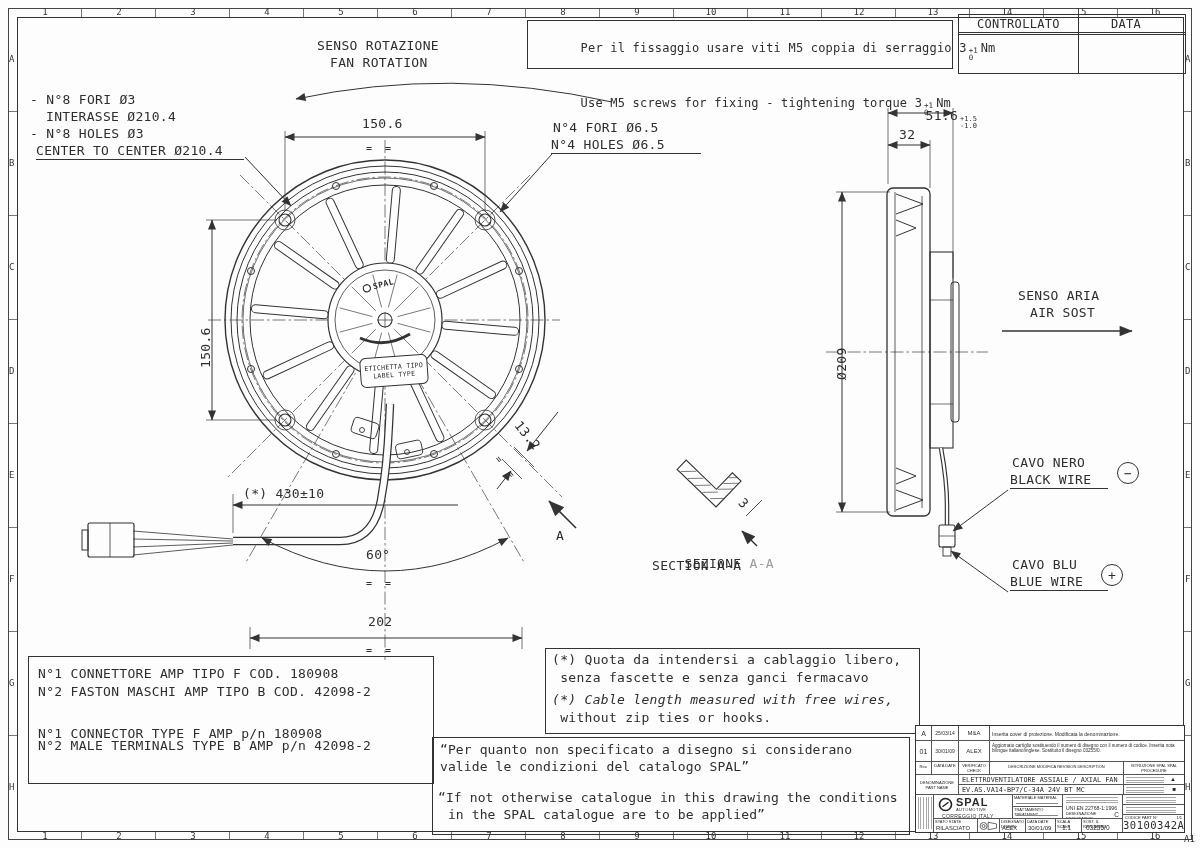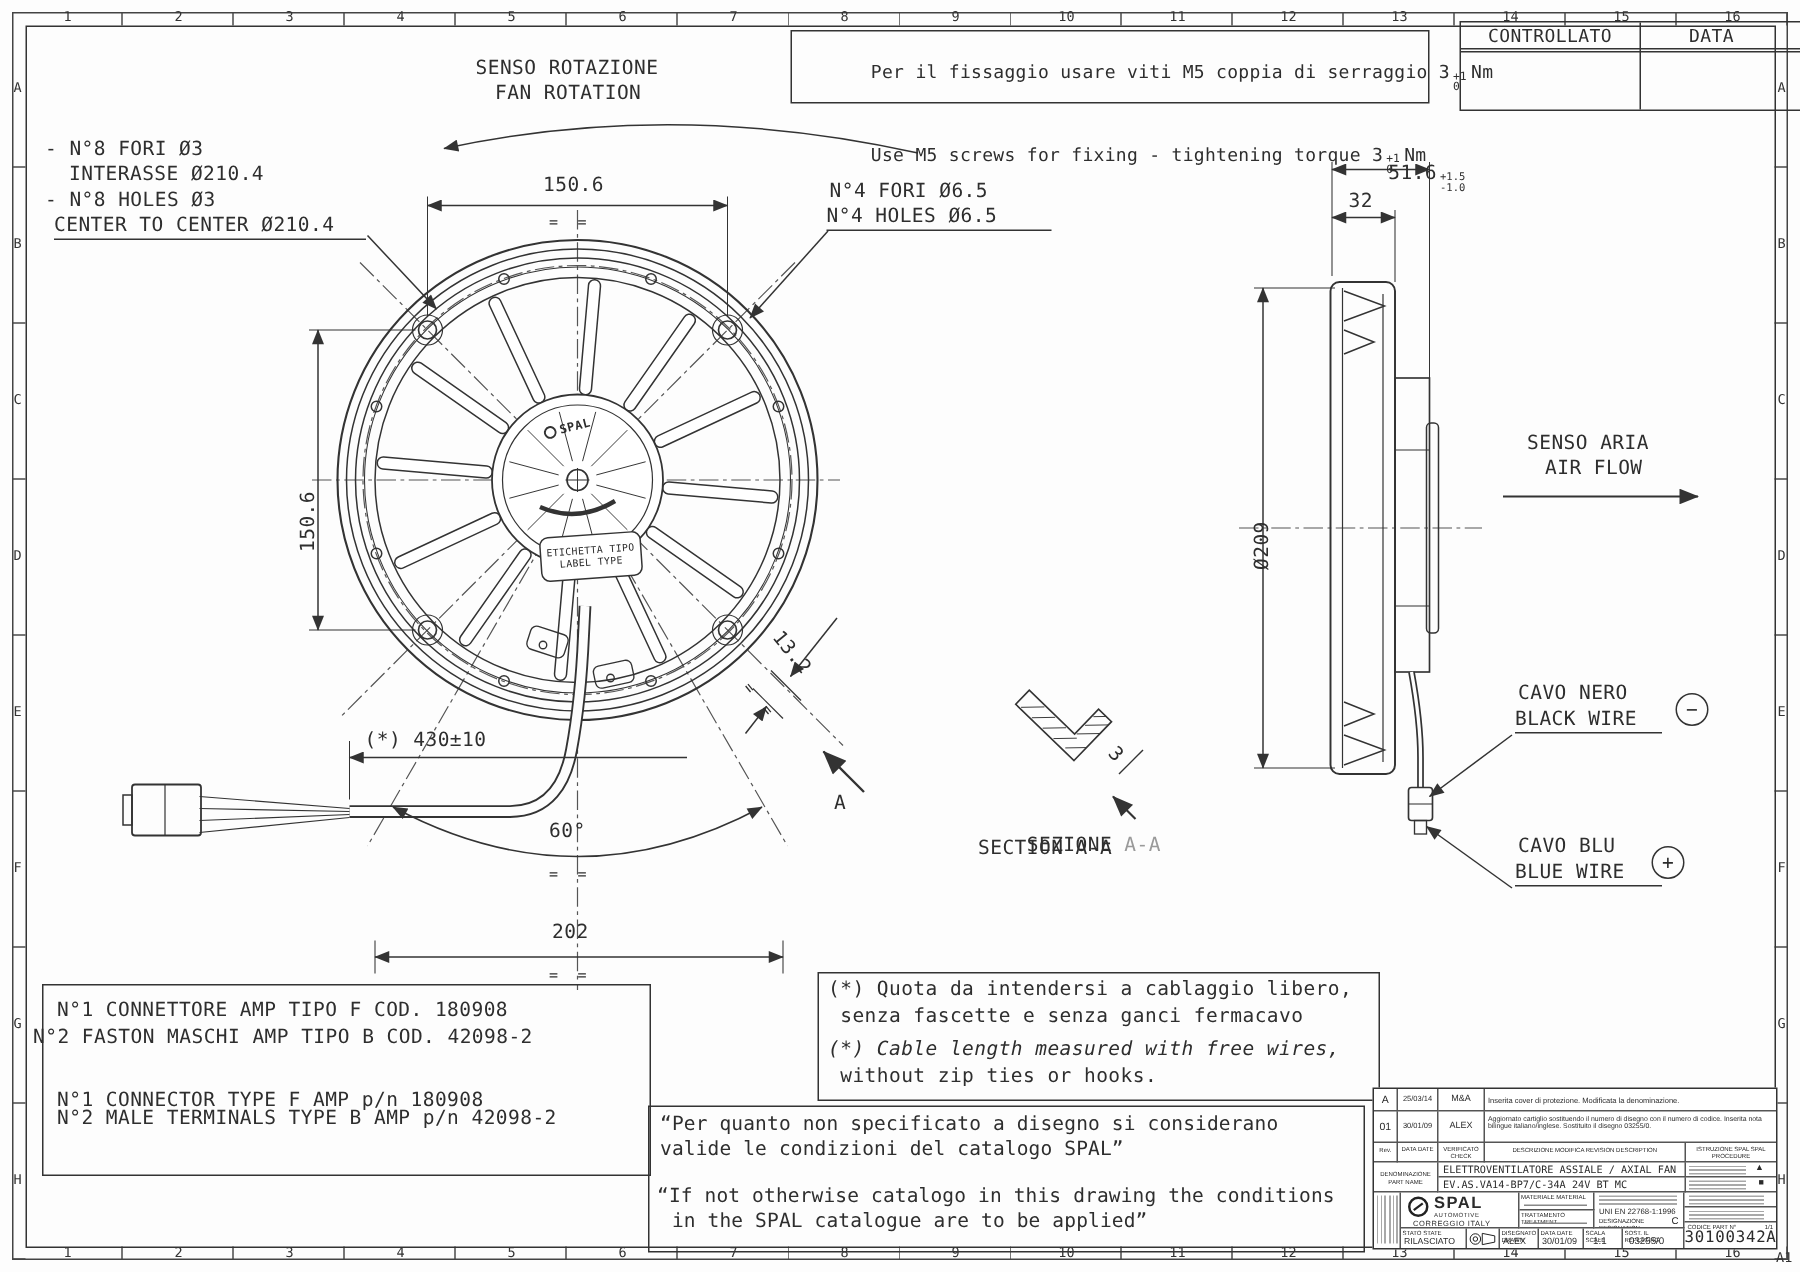--- a/index.html
+++ b/index.html
@@ -300,21 +300,21 @@
 
   <div class="box" style="left:527px;top:20px;width:424px;height:47px;">
     <div class="lbl" style="position:relative;left:8px;top:3px;font-size:12px;letter-spacing:.2px;">
       <span>Per il fissaggio usare viti M5 coppia di serraggio 3</span><span class="stack"><span>+1</span><span>0</span></span><span>Nm</span>
     </div>
     <div class="lbl" style="position:relative;left:8px;top:6px;font-size:12px;letter-spacing:.2px;">
       <span>Use M5 screws for fixing - tightening torque 3</span><span class="stack"><span>+1</span><span>0</span></span><span>Nm</span>
     </div>
   </div>
 
-  <div style="position:absolute;left:958px;top:14px;width:226px;height:58px;border:1.1px solid #333;margin-left:15px;">
+  <div style="position:absolute;left:958px;top:14px;width:226px;height:58px;border:1.1px solid #333;">
     <div style="position:absolute;left:0;top:0;width:100%;height:17px;border-bottom:1.1px solid #333;"></div>
     <div style="position:absolute;left:0;top:19px;width:100%;height:0;border-bottom:1px solid #333;"></div>
     <div style="position:absolute;left:119px;top:0;width:0;height:100%;border-left:1px solid #333;"></div>
     <span class="lbl sm" style="left:18px;top:1px;position:absolute;">CONTROLLATO</span>
     <span class="lbl sm" style="left:152px;top:1px;position:absolute;">DATA</span>
   </div>
 
   <span class="lbl" style="left:317px;top:38px;">SENSO ROTAZIONE</span>
   <span class="lbl" style="left:330px;top:55px;">FAN ROTATION</span>
 
@@ -339,21 +339,21 @@
   <span class="lbl" style="left:556px;top:528px;">A</span>
 
   <span class="lbl rot" style="left:834px;top:380px;transform:rotate(-90deg);">Ø209</span>
   <div class="lbl" style="left:893px;top:92px;">
     <span>51.6</span><span class="stack" style="font-size:7px;"><span>+1.5</span><span>-1.0</span></span>
   </div>
   <span class="lbl" style="left:899px;top:127px;">32</span>
   <span class="lbl rot" style="left:746px;top:495px;transform:rotate(45deg);">3</span>
 
   <span class="lbl" style="left:1018px;top:288px;">SENSO ARIA</span>
-  <span class="lbl" style="left:1030px;top:305px;">AIR FLOW</span>
+  <span class="lbl" style="left:1030px;top:305px;">AIR SOST</span>
 
   <span class="lbl" style="left:1012px;top:455px;">CAVO NERO</span>
   <span class="lbl u" style="left:1010px;top:472px;width:98px;">BLACK WIRE</span>
   <div class="sign-circle" style="left:1117px;top:462px;">
       <span>−</span>
     </div>
   <span class="lbl" style="left:1012px;top:557px;">CAVO BLU</span>
   <span class="lbl u" style="left:1010px;top:574px;width:98px;">BLUE WIRE</span>
   <div class="sign-circle" style="left:1101px;top:564px;">
       <span>+</span>
@@ -370,34 +370,34 @@
       </svg>
     <span>SPAL</span>
   </div>
   <div class="hublabel">
     <span>ETICHETTA TIPO</span>
       <span>LABEL TYPE</span>
   </div>
 
   <div class="box" style="left:28px;top:656px;width:404px;height:126px;"></div>
   <span class="lbl" style="left:38px;top:666px;">N°1 CONNETTORE AMP TIPO F COD. 180908</span>
-  <span class="lbl" style="left:22px;top:684px;">N°2 FASTON MASCHI AMP TIPO B COD. 42098-2</span>
+  <span class="lbl" style="left:38px;top:684px;">N°2 FASTON MASCHI AMP TIPO B COD. 42098-2</span>
   <span class="lbl" style="left:38px;top:726px;">N°1 CONNECTOR TYPE F AMP p/n 180908</span>
   <span class="lbl" style="left:38px;top:738px;">N°2 MALE TERMINALS TYPE B AMP p/n 42098-2</span>
 
   <div class="box" style="left:545px;top:648px;width:373px;height:84px;"></div>
   <span class="lbl" style="left:552px;top:652px;">(*) Quota da intendersi a cablaggio libero,</span>
   <span class="lbl" style="left:552px;top:670px;"> senza fascette e senza ganci fermacavo</span>
   <span class="lbl" style="left:552px;top:692px;font-style:italic;">(*) Cable length measured with free wires,</span>
   <span class="lbl" style="left:552px;top:710px;"> without zip ties or hooks.</span>
 
   <div class="box" style="left:432px;top:737px;width:476px;height:96px;"></div>
   <span class="lbl" style="left:440px;top:759px;letter-spacing:.1px;">valide le condizioni del catalogo SPAL”</span>
   <span class="lbl" style="left:440px;top:742px;letter-spacing:.1px;">“Per quanto non specificato a disegno si considerano</span>
-  <span class="lbl" style="left:438px;top:790px;letter-spacing:.1px;">“If not otherwise catalogo in this drawing the conditions</span>
+  <span class="lbl" style="left:438px;top:790px;letter-spacing:.1px;">“If not otherwise catalogue in this drawing the conditions</span>
   <span class="lbl" style="left:440px;top:807px;letter-spacing:.1px;"> in the SPAL catalogue are to be applied”</span>
 
   <div class="tb">
 
     <div class="c cval" style="left:0;top:0;width:16px;height:15px;line-height:15px;">A</div>
     <div class="c" style="left:16px;top:0;width:27px;height:15px;font-size:5px;line-height:15px;text-align:center;">25/03/14</div>
     <div class="c" style="left:43px;top:0;width:31px;height:15px;font-size:6px;line-height:15px;text-align:center;">M&amp;A</div>
     <div class="c noR" style="left:74px;top:0;width:194px;height:15px;font-size:5px;line-height:14px;padding:1px 2px;">Inserita cover di protezione. Modificata la denominazione.</div>
 
     <div class="c cval" style="left:0;top:15px;width:16px;height:21px;line-height:21px;">01</div>

